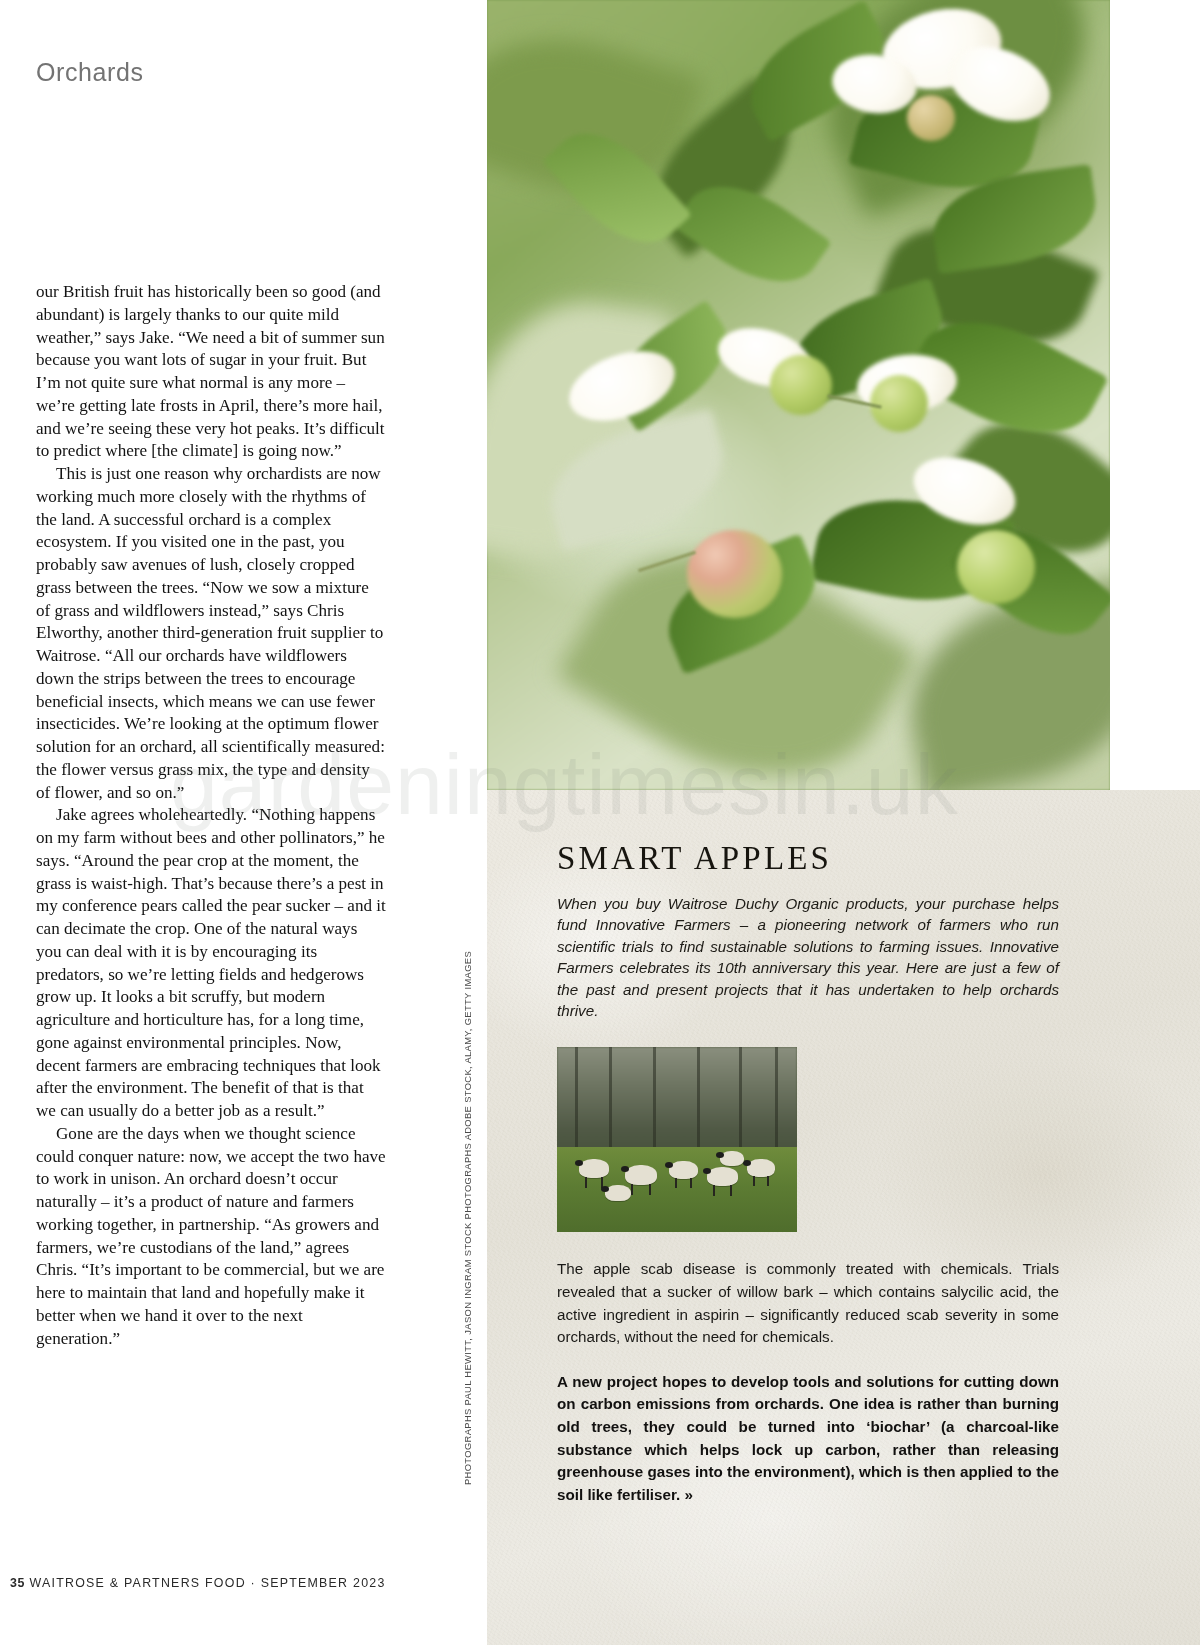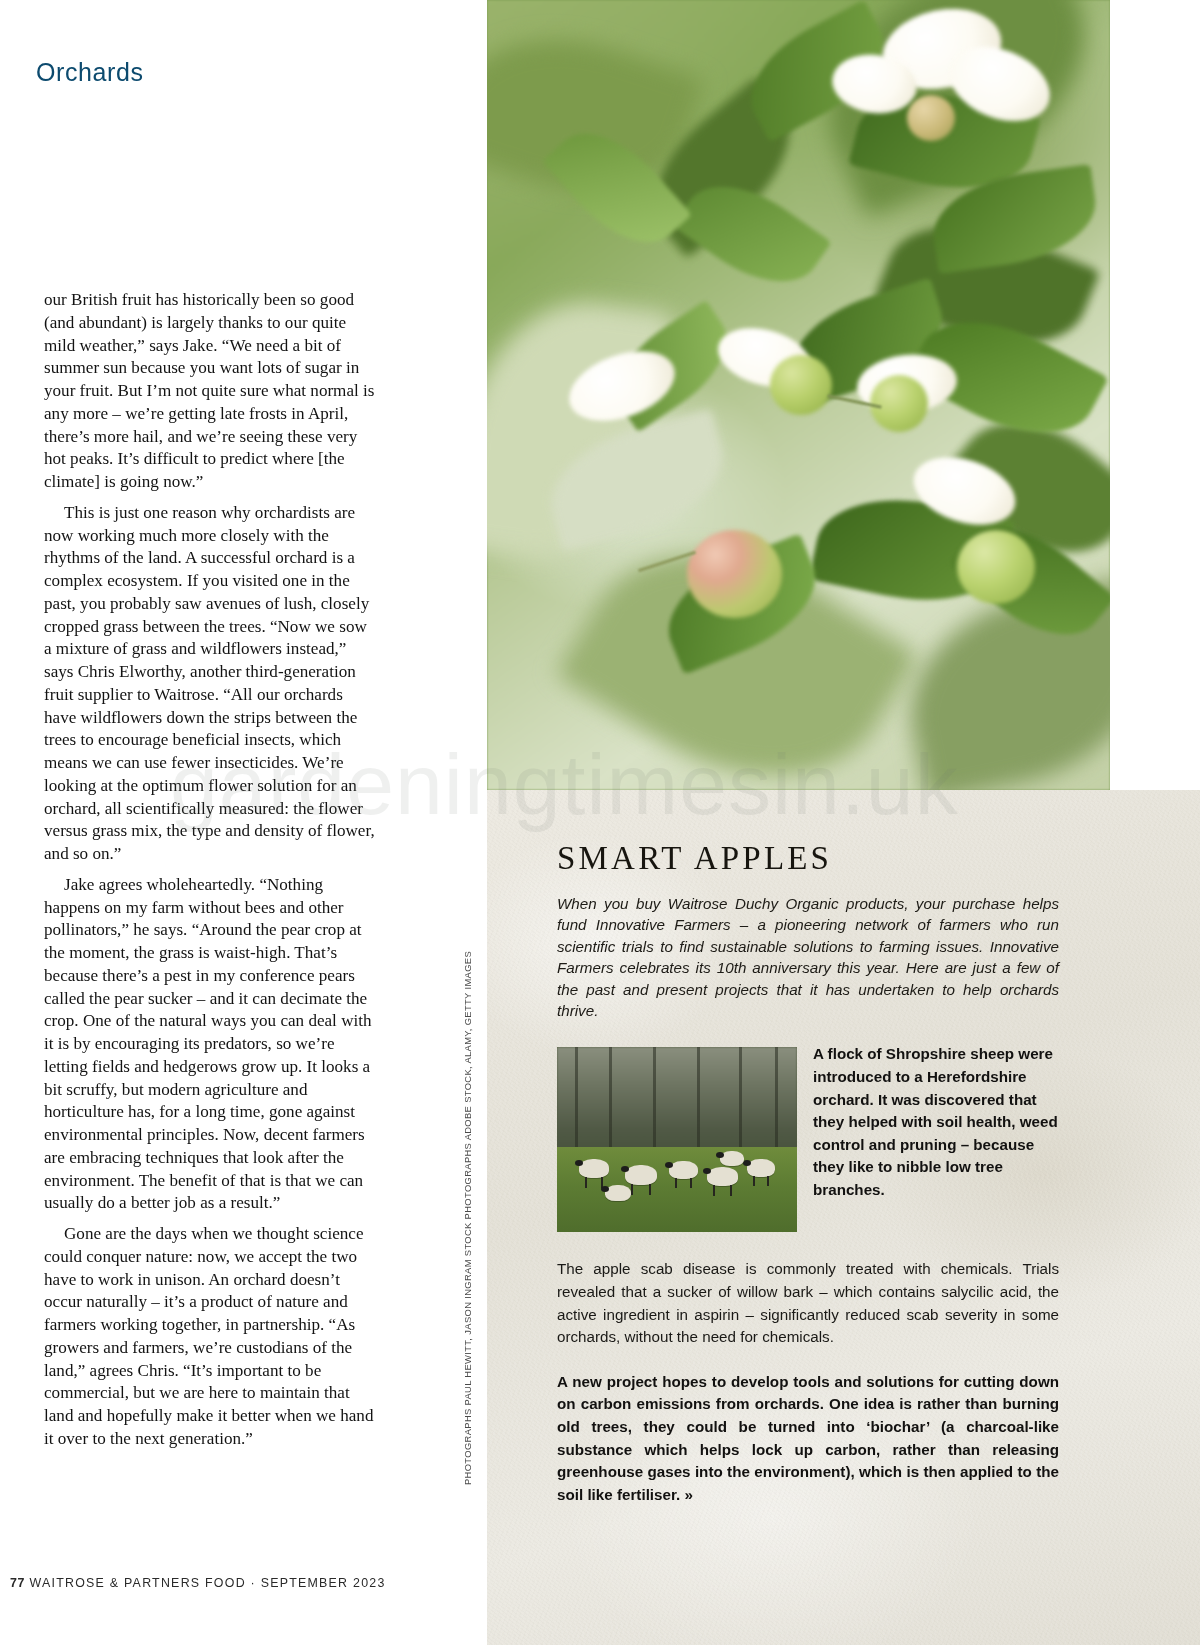--- a/index.html
+++ b/index.html
@@ -17,28 +17,28 @@
     font-size:86px;letter-spacing:1px;
     color:rgba(110,120,110,.11);
     white-space:nowrap;pointer-events:none;z-index:40;
   }
 
   
   .left-col{position:absolute;left:0;top:0;width:487px;height:1645px;background:#fff;z-index:5;}
   .section-head{
     position:absolute;left:36px;top:58px;
     font-family:"Liberation Sans",sans-serif;
-    font-size:25px;font-weight:300;color:#0c4a6e;letter-spacing:.6px;
+    font-size:25px;font-weight:300;color:#737373;letter-spacing:.6px;
   }
   .body-text{
     position:absolute;left:36px;top:281px;width:350px;
     font-size:17.1px;line-height:22.75px;color:#131313;
     text-align:left;
   }
-  .body-text p{margin:8px;}
+  .body-text p{margin:0;}
   .body-text p.indent{text-indent:20px;}
 
   .footer{
     position:absolute;left:10px;top:1576px;
     font-family:"Liberation Sans",sans-serif;
     font-size:12.4px;letter-spacing:1.25px;color:#2a2a2a;white-space:nowrap;
   }
   .footer .pg{font-weight:bold;letter-spacing:.5px;}
 
   
@@ -155,21 +155,21 @@
   <div class="section-head">Orchards</div>
 
   <div class="body-text">
     <p>our British fruit has historically been so good (and abundant) is largely thanks to our quite mild weather,” says Jake. “We need a bit of summer sun because you want lots of sugar in your fruit. But I’m not quite sure what normal is any more – we’re getting late frosts in April, there’s more hail, and we’re seeing these very hot peaks. It’s difficult to predict where [the climate] is going now.”</p>
     <p class="indent">This is just one reason why orchardists are now working much more closely with the rhythms of the land. A successful orchard is a complex ecosystem. If you visited one in the past, you probably saw avenues of lush, closely cropped grass between the trees. “Now we sow a mixture of grass and wildflowers instead,” says Chris Elworthy, another third-generation fruit supplier to Waitrose. “All our orchards have wildflowers down the strips between the trees to encourage beneficial insects, which means we can use fewer insecticides. We’re looking at the optimum flower solution for an orchard, all scientifically measured: the flower versus grass mix, the type and density of flower, and so on.”</p>
     <p class="indent">Jake agrees wholeheartedly. “Nothing happens on my farm without bees and other pollinators,” he says. “Around the pear crop at the moment, the grass is waist-high. That’s because there’s a pest in my conference pears called the pear sucker – and it can decimate the crop. One of the natural ways you can deal with it is by encouraging its predators, so we’re letting fields and hedgerows grow up. It looks a bit scruffy, but modern agriculture and horticulture has, for a long time, gone against environmental principles. Now, decent farmers are embracing techniques that look after the environment. The benefit of that is that we can usually do a better job as a result.”</p>
     <p class="indent">Gone are the days when we thought science could conquer nature: now, we accept the two have to work in unison. An orchard doesn’t occur naturally – it’s a product of nature and farmers working together, in partnership. “As growers and farmers, we’re custodians of the land,” agrees Chris. “It’s important to be commercial, but we are here to maintain that land and hopefully make it better when we hand it over to the next generation.”</p>
   </div>
 
   <div class="footer">
-    <span class="pg">77</span>
+    <span class="pg">35</span>
     <span>WAITROSE &amp; PARTNERS FOOD</span>
     <span>·</span>
     <span>SEPTEMBER 2023</span>
   </div>
 </div>
 
 <div class="credit">PHOTOGRAPHS PAUL HEWITT, JASON INGRAM  STOCK PHOTOGRAPHS ADOBE STOCK, ALAMY, GETTY IMAGES</div>
 
 <div class="right-col">
 
@@ -256,21 +256,20 @@
           <div class="sheep-leg" style="left:173px;top:138px;height:11px;"></div>
 
           <div class="sheep" style="left:190px;top:112px;width:28px;height:18px;"></div>
           <div class="sheep-leg" style="left:196px;top:129px;height:10px;"></div>
           <div class="sheep-leg" style="left:210px;top:129px;height:10px;"></div>
 
           <div class="sheep" style="left:48px;top:138px;width:26px;height:16px;"></div>
           <div class="sheep" style="left:163px;top:104px;width:24px;height:15px;"></div>
         </div>
 
-        <p class="sb-bold">A flock of Shropshire sheep were introduced to a Herefordshire orchard. It was discovered that they helped with soil health, weed control and pruning – because they like to nibble low tree branches.</p>
         <div class="clear"></div>
       </div>
 
       <p class="sb-body">The apple scab disease is commonly treated with chemicals. Trials revealed that a sucker of willow bark – which contains salycilic acid, the active ingredient in aspirin – significantly reduced scab severity in some orchards, without the need for chemicals.</p>
 
       <p class="sb-final">A new project hopes to develop tools and solutions for cutting down on carbon emissions from orchards. One idea is rather than burning old trees, they could be turned into ‘biochar’ (a charcoal-like substance which helps lock up carbon, rather than releasing greenhouse gases into the environment), which is then applied to the soil like fertiliser. »</p>
     </div>
   </div>
 </div>
 

